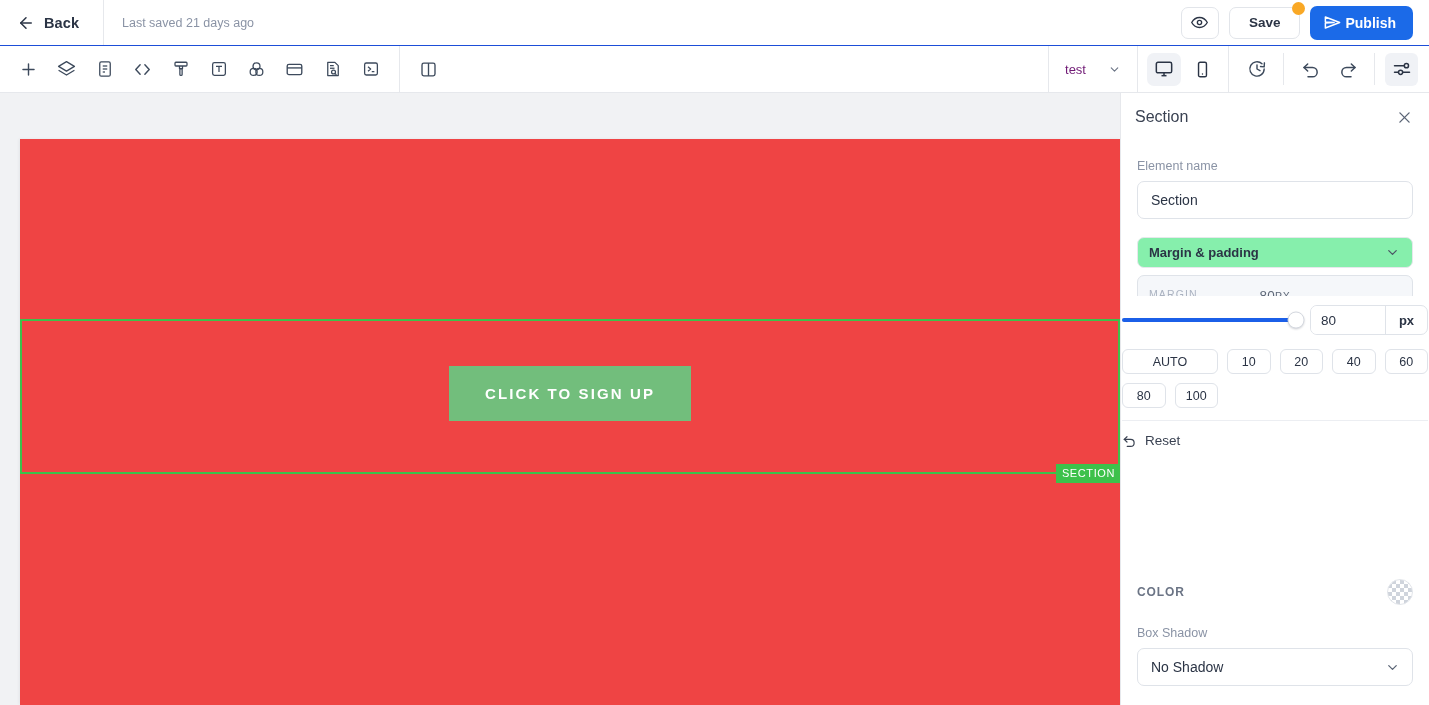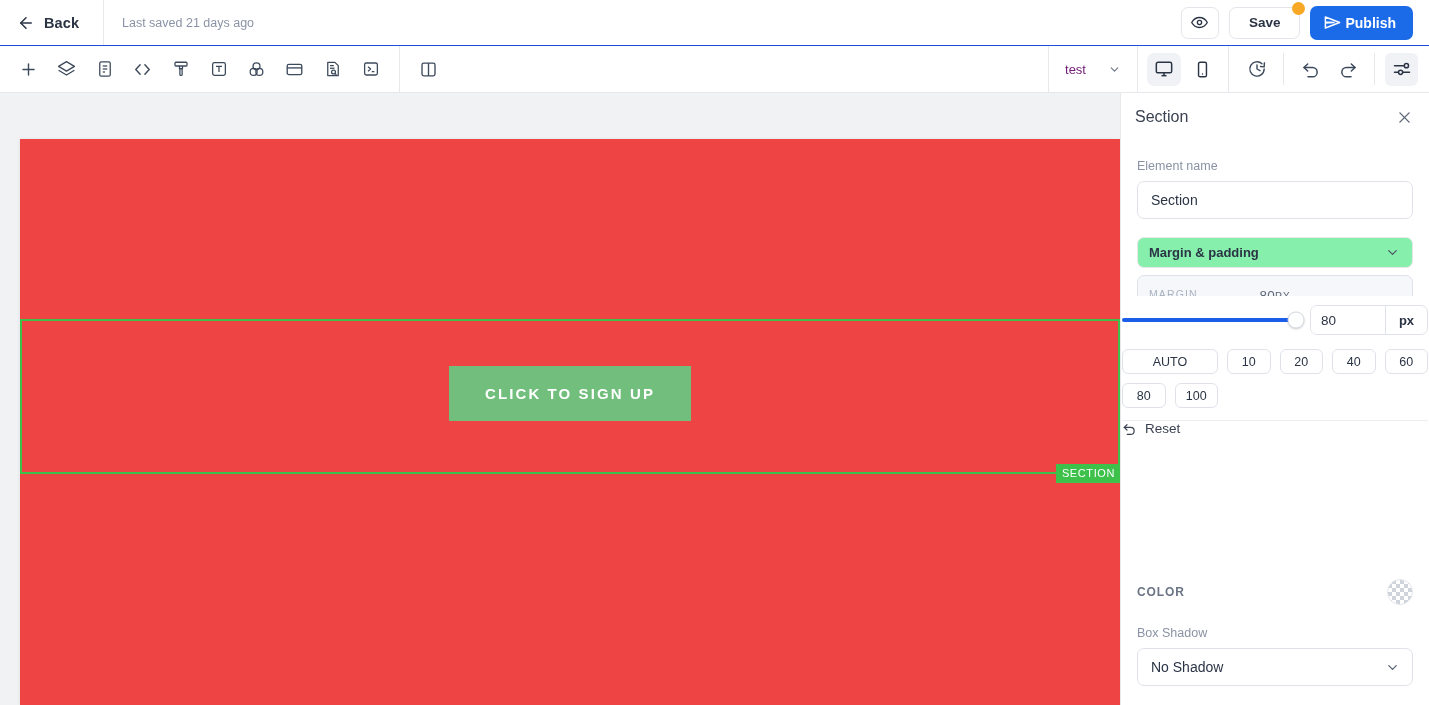--- a/index.html
+++ b/index.html
@@ -209,21 +209,21 @@
   }
   .preset-grid { display: grid; grid-template-columns: repeat(6, 1fr); gap: 9px; padding-top: 4px; }
   .preset {
     height: 25px; border: 1px solid #dfe3e9; border-radius: 6px; background: #fff;
     font-size: 12.5px; color: #2b3445; display: flex; align-items: center; justify-content: center;
     cursor: pointer; font-family: "Liberation Sans", sans-serif;
   }
   .preset.wide { grid-column: span 2; }
   .reset-row {
     display: flex; align-items: center; gap: 8px;
-    margin-top: 12px; border-top: 1px solid #eceef2;
+    margin-top: 12px; padding-top: 12px; border-top: 1px solid #eceef2;
     cursor: pointer;
   }
   .reset-label { font-size: 13.5px; color: #3a4252; }
 
   .color-row {
     position: absolute; left: 16px; right: 16px; top: 438px;
     display: flex; align-items: center;
   }
   .color-label { font-size: 12px; letter-spacing: .9px; color: #6b7485; font-weight: 600; }
   .color-swatch {

